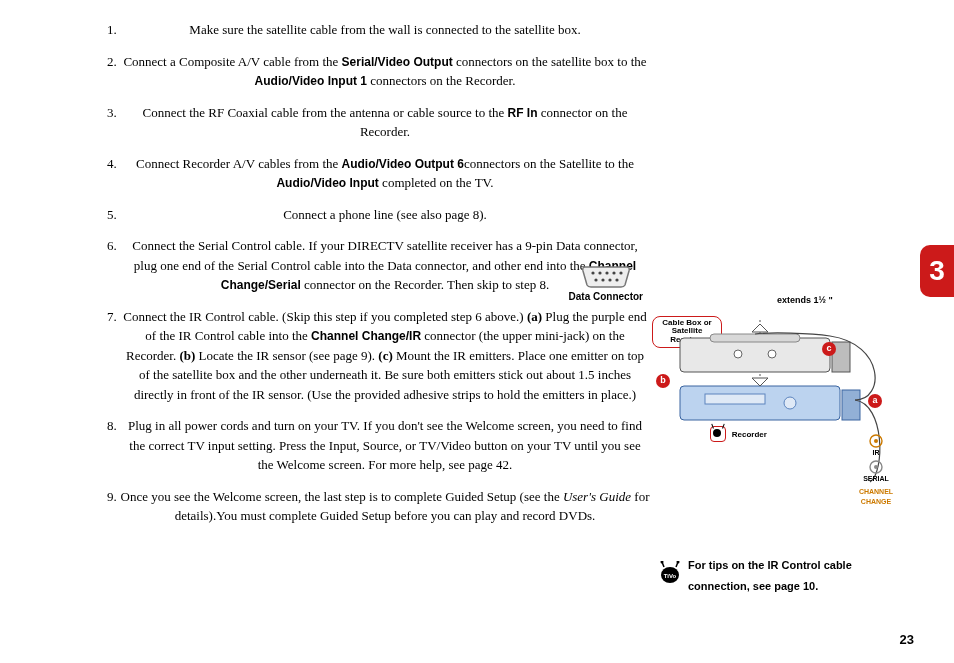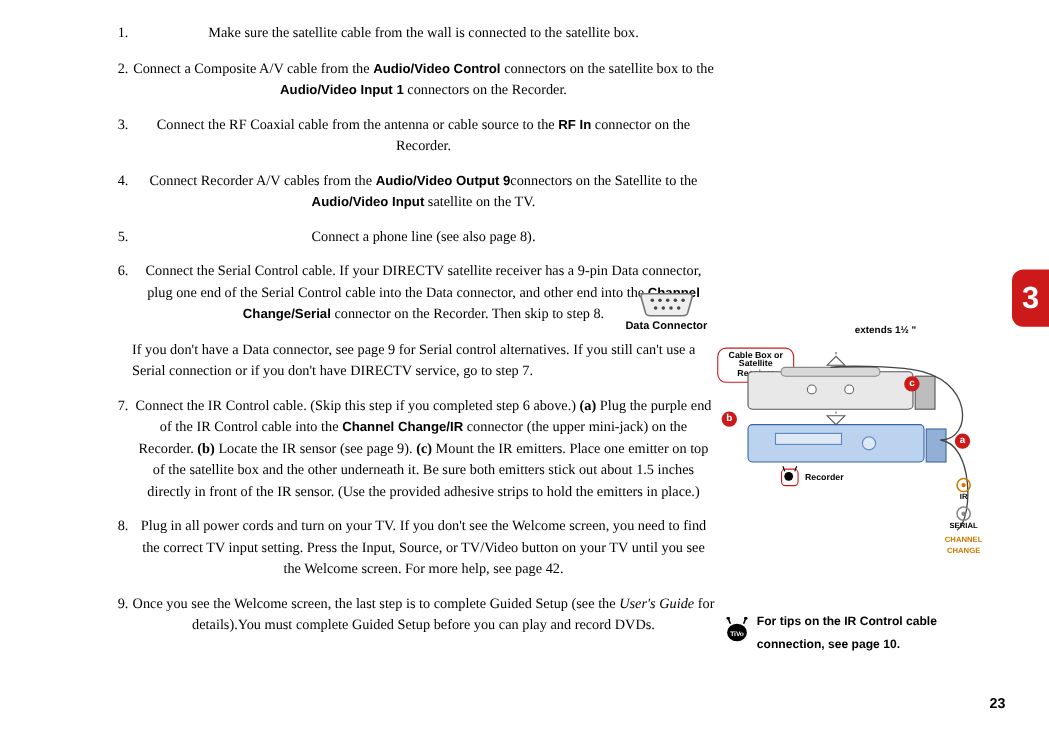--- a/index.html
+++ b/index.html
@@ -168,39 +168,38 @@
 </head>
 <body>
 
 <div class="page">
 
 
   <ol class="steps">
     <li><span>Make sure the satellite cable from the wall is connected to the satellite box.</span></li>
 
     <li>
-      <span>Connect a Composite A/V cable from the </span><span class="bold">Audio/Video Control</span><span> connectors on the satellite box to the </span><span class="bold">Audio/Video Input 1</span><span> connectors on the Recorder.</span>
+      <span>Connect a Composite A/V cable from the </span><span class="bold">Serial/Video Output</span><span> connectors on the satellite box to the </span><span class="bold">Audio/Video Input 1</span><span> connectors on the Recorder.</span>
     </li>
 
     <li>
       <span>Connect the RF Coaxial cable from the antenna or cable source to the </span><span class="bold">RF In</span><span> connector on the Recorder.</span>
     </li>
 
     <li>
-      <span>Connect Recorder A/V cables from the </span><span class="bold">Audio/Video Output 9</span><span>connectors on the Satellite to the </span><span class="bold">Audio/Video Input</span><span> satellite on the TV.</span>
+      <span>Connect Recorder A/V cables from the </span><span class="bold">Audio/Video Output 6</span><span>connectors on the Satellite to the </span><span class="bold">Audio/Video Input</span><span> completed on the TV.</span>
     </li>
 
     <li><span>Connect a phone line (see also page 8).</span></li>
 
     <li>
       <span>Connect the Serial Control cable. If your DIRECTV satellite receiver has a 9-pin Data connector, plug one end of the Serial Control cable into the Data connector, and other end into the </span><span class="bold">Channel Change/Serial</span><span> connector on the Recorder. Then skip to step 8.</span>
     </li>
   </ol>
 
-  <p class="indent-para"><span>If you don't have a Data connector, see page 9 for Serial control alternatives. If you still can't use a Serial connection or if you don't have DIRECTV service, go to step 7.</span></p>
 
   <ol class="steps" start="7">
     <li>
       <span>Connect the IR Control cable. (Skip this step if you completed step 6 above.) </span><span class="s-bold">(a)</span><span> Plug the purple end of the IR Control cable into the </span><span class="bold">Channel Change/IR</span><span> connector (the upper mini-jack) on the Recorder. </span><span class="s-bold">(b)</span><span> Locate the IR sensor (see page 9). </span><span class="s-bold">(c)</span><span> Mount the IR emitters. Place one emitter on top of the satellite box and the other underneath it. Be sure both emitters stick out about 1.5 inches directly in front of the IR sensor. (Use the provided adhesive strips to hold the emitters in place.)</span>
     </li>
 
     <li><span>Plug in all power cords and turn on your TV. If you don't see the Welcome screen, you need to find the correct TV input setting. Press the Input, Source, or TV/Video button on your TV until you see the Welcome screen. For more help, see page 42.</span></li>
 
     <li>
       <span>Once you see the Welcome screen, the last step is to complete Guided Setup (see the </span><span class="ital">User's Guide</span><span> for details).You must complete Guided Setup before you can play and record DVDs.</span>

